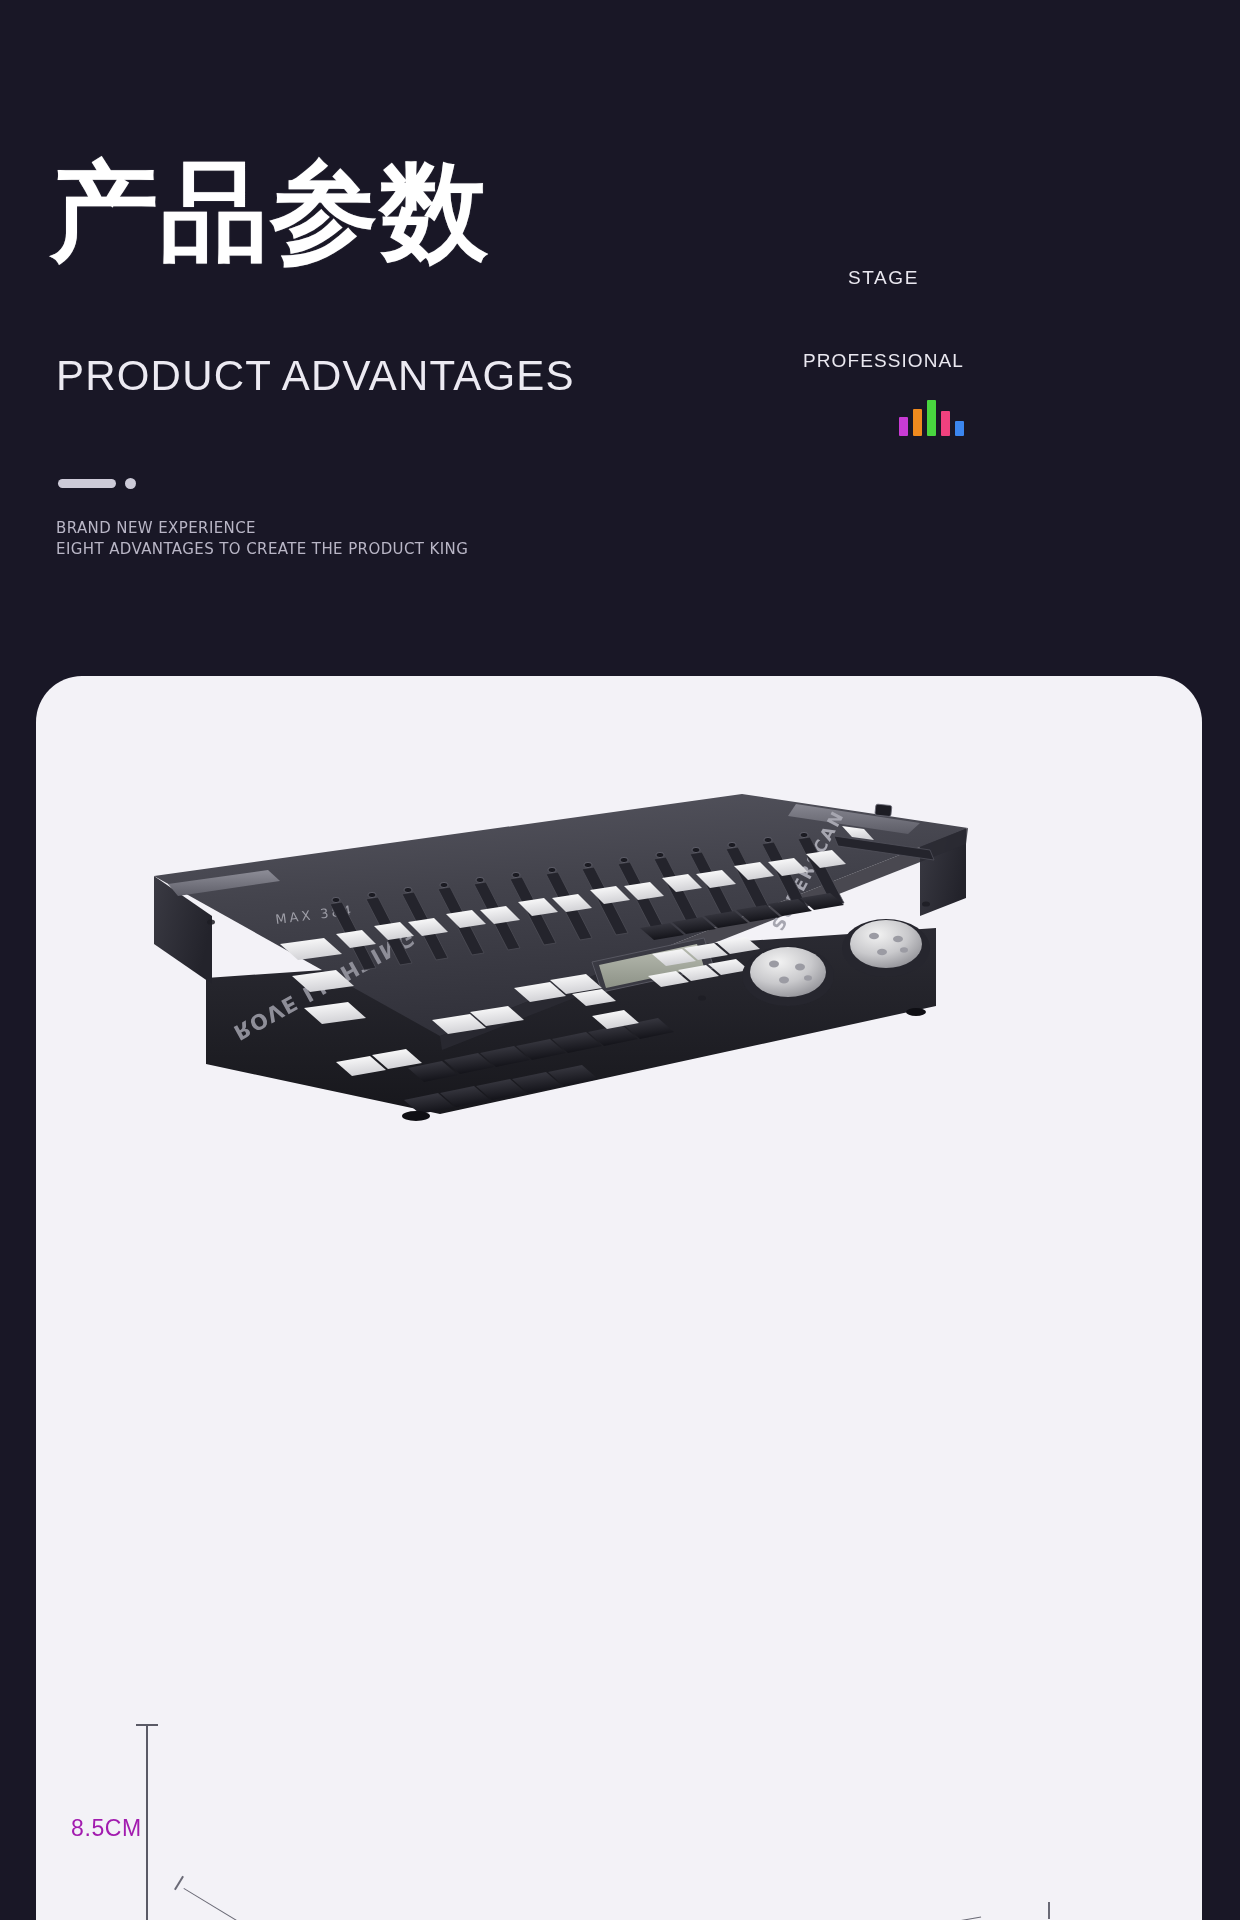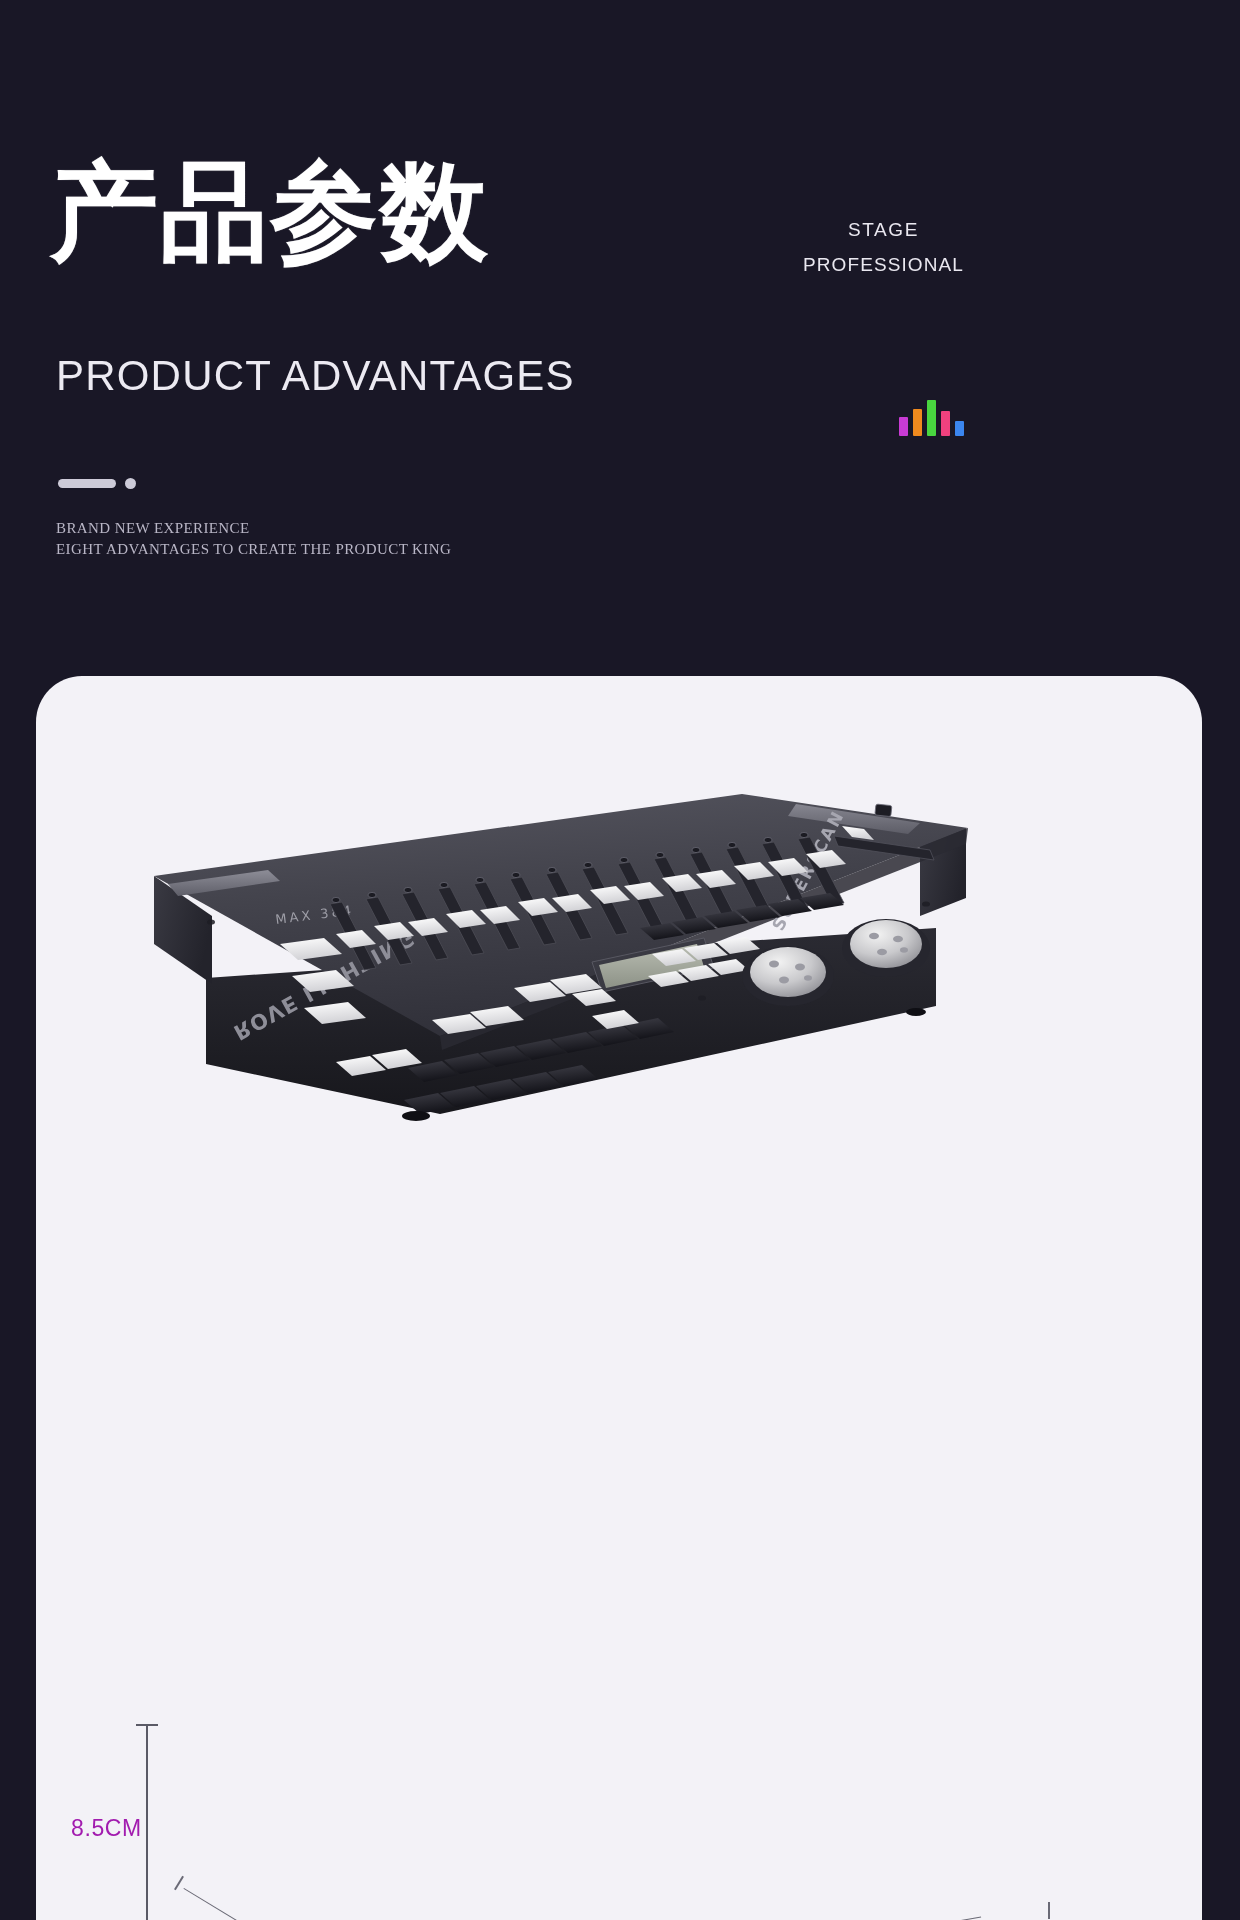--- a/index.html
+++ b/index.html
@@ -29,28 +29,28 @@
 
   .indicator { position:absolute; left:58px; top:478px; display:flex; align-items:center; gap:9px; }
   .indicator .pill { width:58px; height:9px; border-radius:5px; background:#cdcbd8; display:block; }
   .indicator .dot  { width:11px; height:11px; border-radius:50%; background:#cdcbd8; display:block; }
 
   .tagline {
     position:absolute; left:56px; top:518px;
     font-size:15px; color:#b9b6c6; letter-spacing:.4px; line-height:1.42;
     font-family:"DejaVu Sans", sans-serif;
   }
-  .tagline div { white-space:nowrap;font-family:Liberation Serif, serif; }
+  .tagline div { white-space:nowrap; }
 
   .brandmark {
     position:absolute; right:52px; top:212px;
     text-align:center; color:#eae8f0;
     font-size:19px; letter-spacing:1.6px; line-height:1.85;
   }
-  .brandmark div { white-space:nowrap; }
+  .brandmark div { white-space:nowrap;margin-top:48px; }
   .brandmark .bm-2 { letter-spacing:1.1px;text-align:center; }
 
   .eq { position:absolute; right:52px; top:398px; display:flex; align-items:flex-end; gap:5px; height:38px; }
   .eq span { width:9px; border-radius:1px; display:block; }
 
   
   .card {
     position:absolute; left:36px; top:676px; width:1166px; height:1244px;
     background:#f3f2f7;
     border-top-left-radius:46px; border-top-right-radius:46px;

